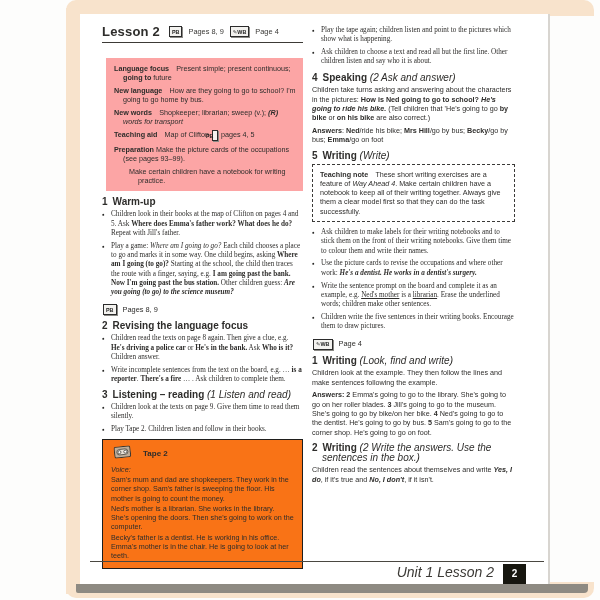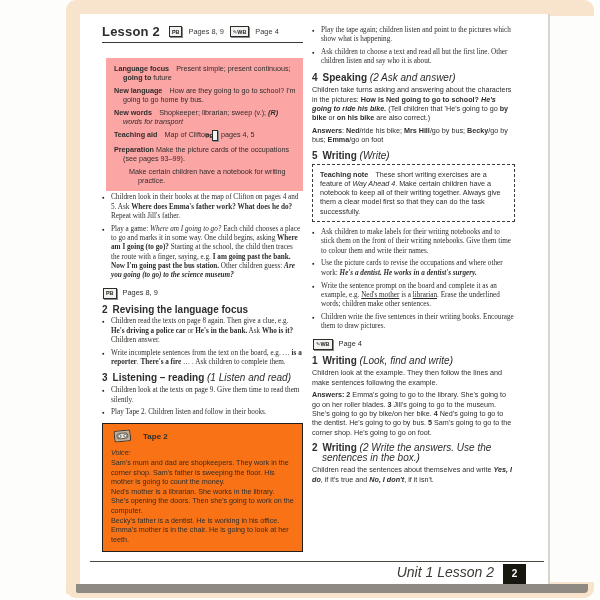--- a/index.html
+++ b/index.html
@@ -89,20 +89,21 @@
       <div class="info-box" style="background: #fca5a5;">
         <div class="info-row"><span class="run b">Language focus</span><span class="run"> Present simple; present continuous; </span><span class="run b">going to</span><span class="run"> future</span></div>
         <div class="info-row"><span class="run b">New language</span><span class="run"> How are they going to go to school? I'm going to go home by bus.</span></div>
         <div class="info-row"><span class="run b">New words</span><span class="run"> Shopkeeper; librarian; sweep (v.); </span><span class="run b i">(R)</span><span class="run i"> words for transport</span></div>
         <div class="info-row"><span class="run b">Teaching aid</span><span class="run"> Map of Clifton </span><span class="ref-icon">
             <span>PB</span>
           </span><span class="run"> pages 4, 5</span></div>
         <div class="info-row"><span class="run b">Preparation</span><span class="run"> Make the picture cards of the occupations (see pages 93–99).</span></div>
         <div class="info-row indent"><span class="run">Make certain children have a notebook for writing practice.</span></div>
       </div>
+      <div class="sec-heading"><span class="run b">1 Warm-up</span></div>
       <div class="bullet">
         <span class="marker">●</span>
         <span class="btext"><span class="run">Children look in their books at the map of Clifton on pages 4 and 5. Ask </span><span class="run b">Where does Emma's father work? What does he do?</span><span class="run"> Repeat with Jill's father.</span></span>
       </div>
       <div class="bullet">
         <span class="marker">●</span>
         <span class="btext"><span class="run">Play a game: </span><span class="run i">Where am I going to go?</span><span class="run"> Each child chooses a place to go and marks it in some way. One child begins, asking </span><span class="run b">Where am I going (to go)?</span><span class="run"> Starting at the school, the child then traces the route with a finger, saying, e.g. </span><span class="run b">I am going past the bank. Now I'm going past the bus station.</span><span class="run"> Other children guess: </span><span class="run b i">Are you going (to go) to the science museum?</span></span>
       </div>
       <div class="pageref">
         <span class="ref-icon">

